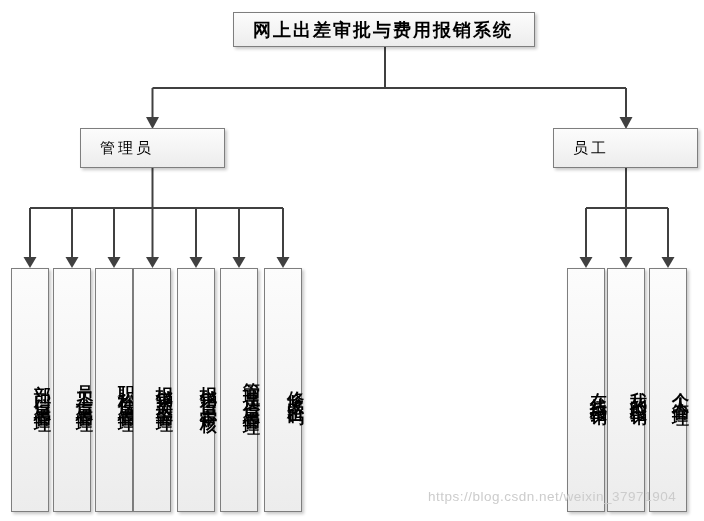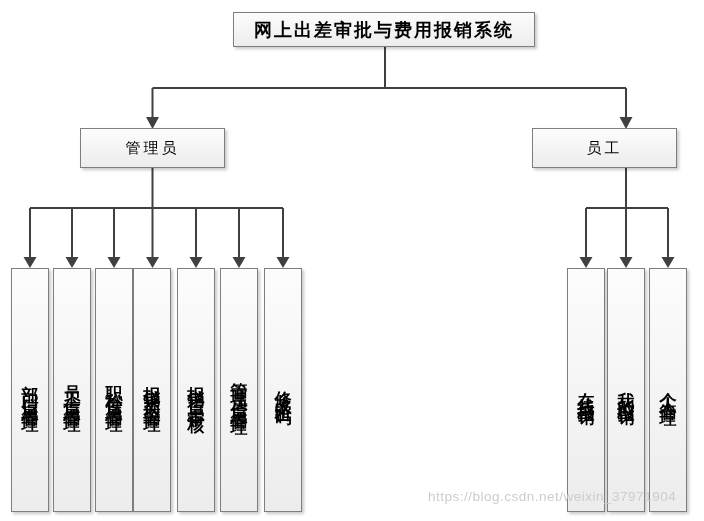--- a/index.html
+++ b/index.html
@@ -6,33 +6,34 @@
   .stage{
     position:relative;width:704px;height:521px;background:#ffffff;overflow:hidden;
     font-family:"Liberation Serif","DejaVu Serif",serif;
   }
   .connectors{position:absolute;left:0;top:0;z-index:1;}
   .node{
     position:absolute;z-index:2;box-sizing:border-box;
     border:1px solid #7e7e7e;
     background:linear-gradient(180deg,#fcfcfc 0%,#f3f3f3 60%,#ececec 100%);
     box-shadow:2px 2px 3px rgba(0,0,0,0.22);
-    display:flex;align-items:center;justify-content:center;
+    display:flex;align-items:center;justify-content:flex-start;
     color:#000;
+    padding-left:19px;
   }
   .node-root{
     left:233px;top:12px;width:302px;height:35px;
     font-size:18px;font-weight:bold;letter-spacing:2px;
   }
   .node-branch{
     top:128px;width:145px;height:40px;
     font-size:15px;letter-spacing:3px;
   }
   .node-branch.admin{left:80px;}
-  .node-branch.employee{left:532px;}
+  .node-branch.employee{left:553px;}
   .node-leaf{
     top:268px;width:38px;height:244px;
   }
   .vtext{
     writing-mode:vertical-rl;text-orientation:upright;
     font-size:17px;font-weight:bold;letter-spacing:6px;
     white-space:nowrap;
   }
   .watermark{
     position:absolute;z-index:3;left:420px;top:489px;

